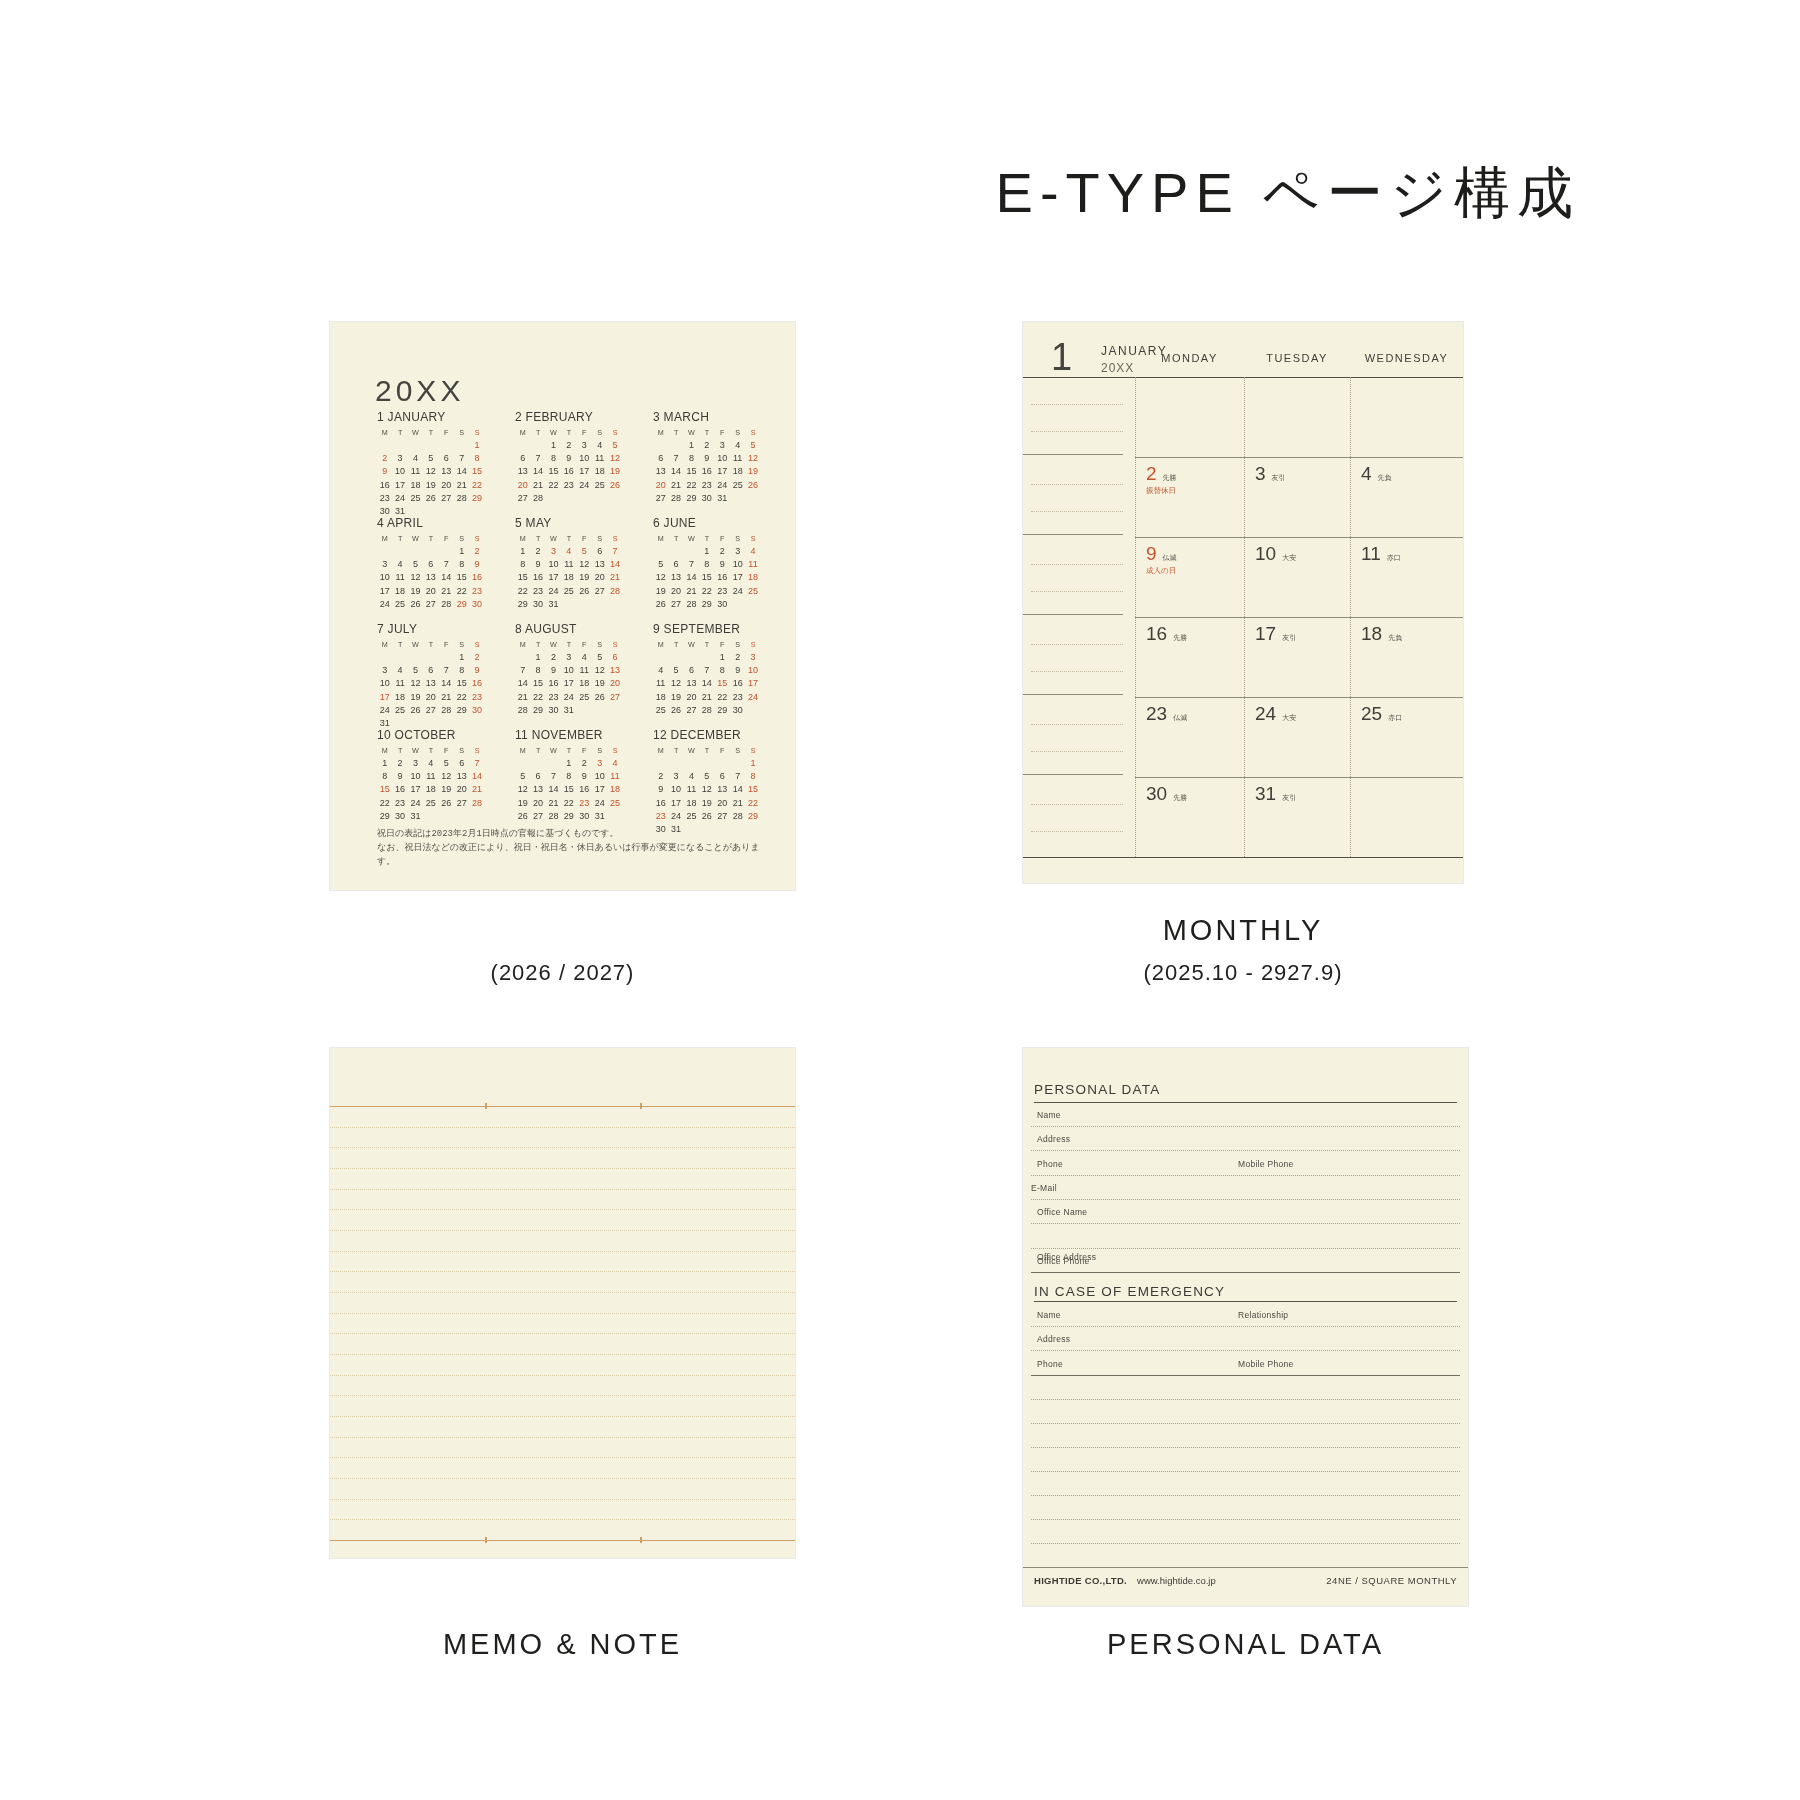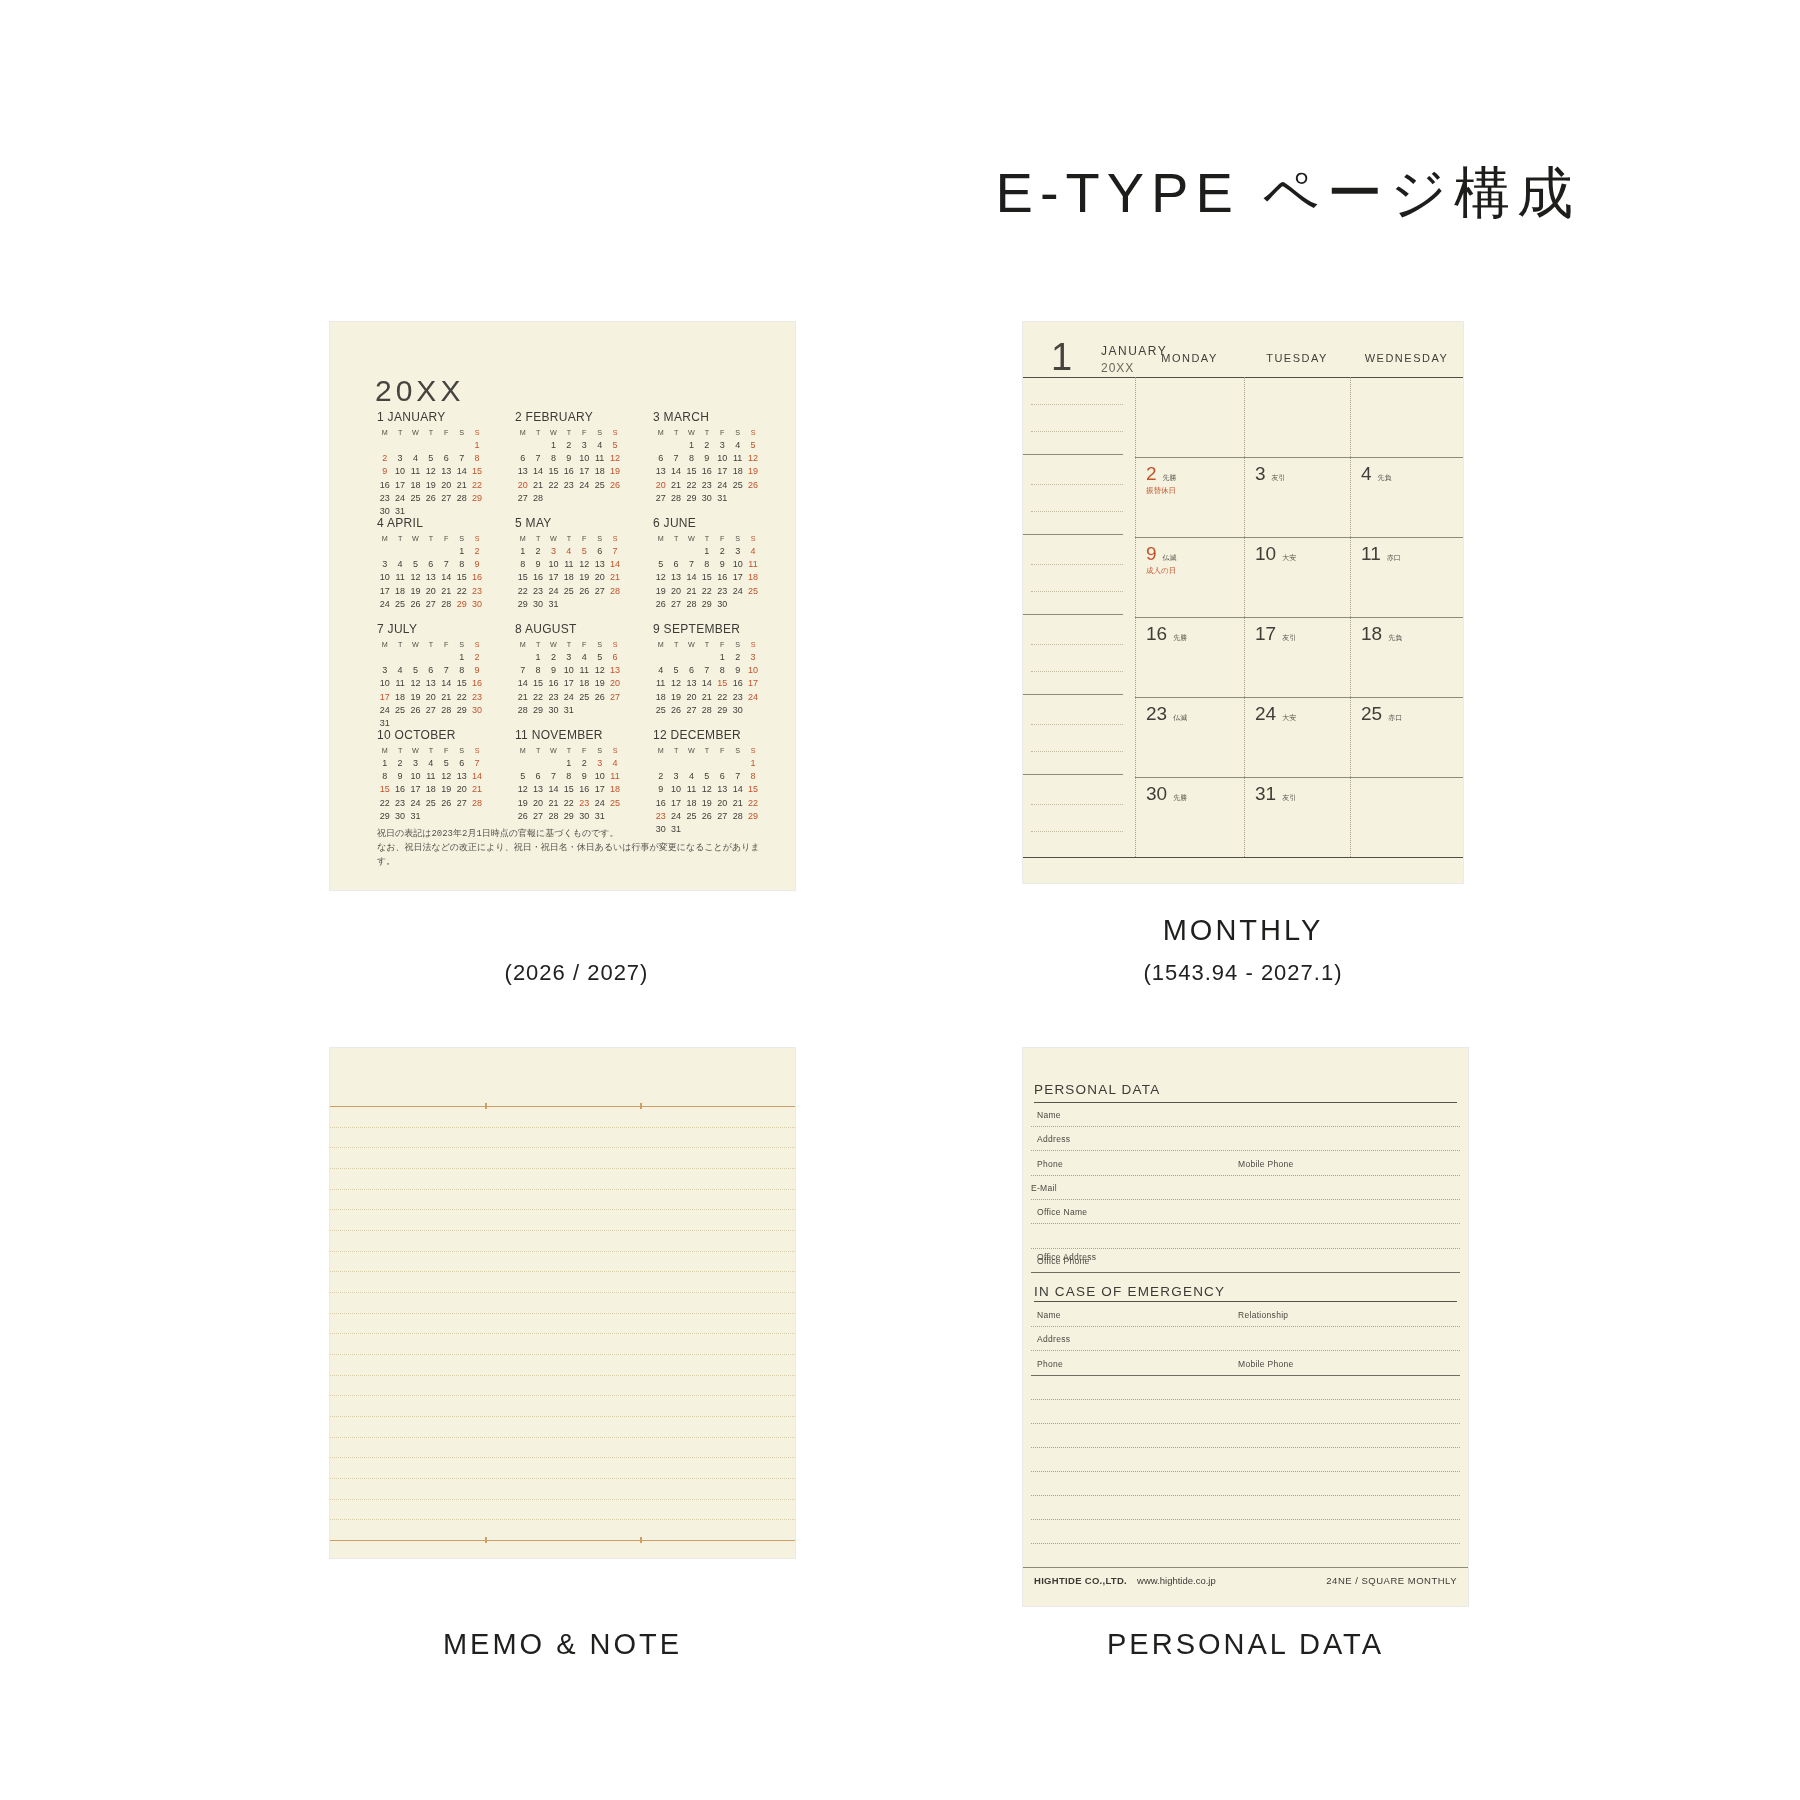--- a/index.html
+++ b/index.html
@@ -12,21 +12,21 @@
   
   .panel{background:#f5f2e0;box-shadow:0 0 0 1px rgba(90,85,60,0.12);}
   #cal-panel{left:330px;top:322px;width:465px;height:568px;}
   #monthly-panel{left:1023px;top:322px;width:440px;height:561px;}
   #memo-panel{left:330px;top:1048px;width:465px;height:510px;}
   #personal-panel{left:1023px;top:1048px;width:445px;height:558px;}
   
   .caption{text-align:center;font-weight:400;color:#1f1f1d;font-size:29px;letter-spacing:3px;}
   .caption-sub{text-align:center;font-weight:400;color:#222120;font-size:22px;letter-spacing:1px;}
   #cal-caption{left:330px;top:914px;width:465px;}
-  #cal-caption-sub{left:344px;top:960px;width:465px;}
+  #cal-caption-sub{left:330px;top:960px;width:465px;}
   #monthly-caption{left:1023px;top:914px;width:440px;}
   #monthly-caption-sub{left:1023px;top:960px;width:440px;}
   #memo-caption{left:330px;top:1628px;width:465px;}
   #memo-caption-sub{left:330px;top:1682px;width:465px;}
   #personal-caption{left:1023px;top:1628px;width:445px;}
   
   #cal-year{left:45px;top:52px;font-size:30px;letter-spacing:4px;color:#45443e;}
   #cal-months{left:47px;top:88px;width:380px;display:grid;
               grid-template-columns:repeat(3,110px);column-gap:28px;grid-auto-rows:106px;}
   .month-label{font-size:12px;letter-spacing:0.3px;color:#3c3b35;margin-bottom:3px;white-space:nowrap;}
@@ -726,21 +726,21 @@
         <div style="white-space:nowrap;"><span class="m-date">25</span><span class="m-rokuyo">赤口</span></div>
       </div>
       <div class="abs" style="left:123px;top:462px;">
         <div style="white-space:nowrap;"><span class="m-date">30</span><span class="m-rokuyo">先勝</span></div>
       </div>
       <div class="abs" style="left:232px;top:462px;">
         <div style="white-space:nowrap;"><span class="m-date">31</span><span class="m-rokuyo">友引</span></div>
       </div>
     </div>
   <div class="abs caption" id="monthly-caption">MONTHLY</div>
-  <div class="abs caption-sub" id="monthly-caption-sub">(1543.94 - 2027.1)</div>
+  <div class="abs caption-sub" id="monthly-caption-sub">(2025.10 - 2927.9)</div>
 
   <div class="abs panel" id="memo-panel">
       <div class="abs memo-solid" style="top:58px;"></div>
       <div class="abs memo-solid" style="top:492px;"></div>
       <div class="abs memo-dot" style="top:78.7px;"></div>
       <div class="abs memo-dot" style="top:99.3px;"></div>
       <div class="abs memo-dot" style="top:120.0px;"></div>
       <div class="abs memo-dot" style="top:140.7px;"></div>
       <div class="abs memo-dot" style="top:161.3px;"></div>
       <div class="abs memo-dot" style="top:182.0px;"></div>

